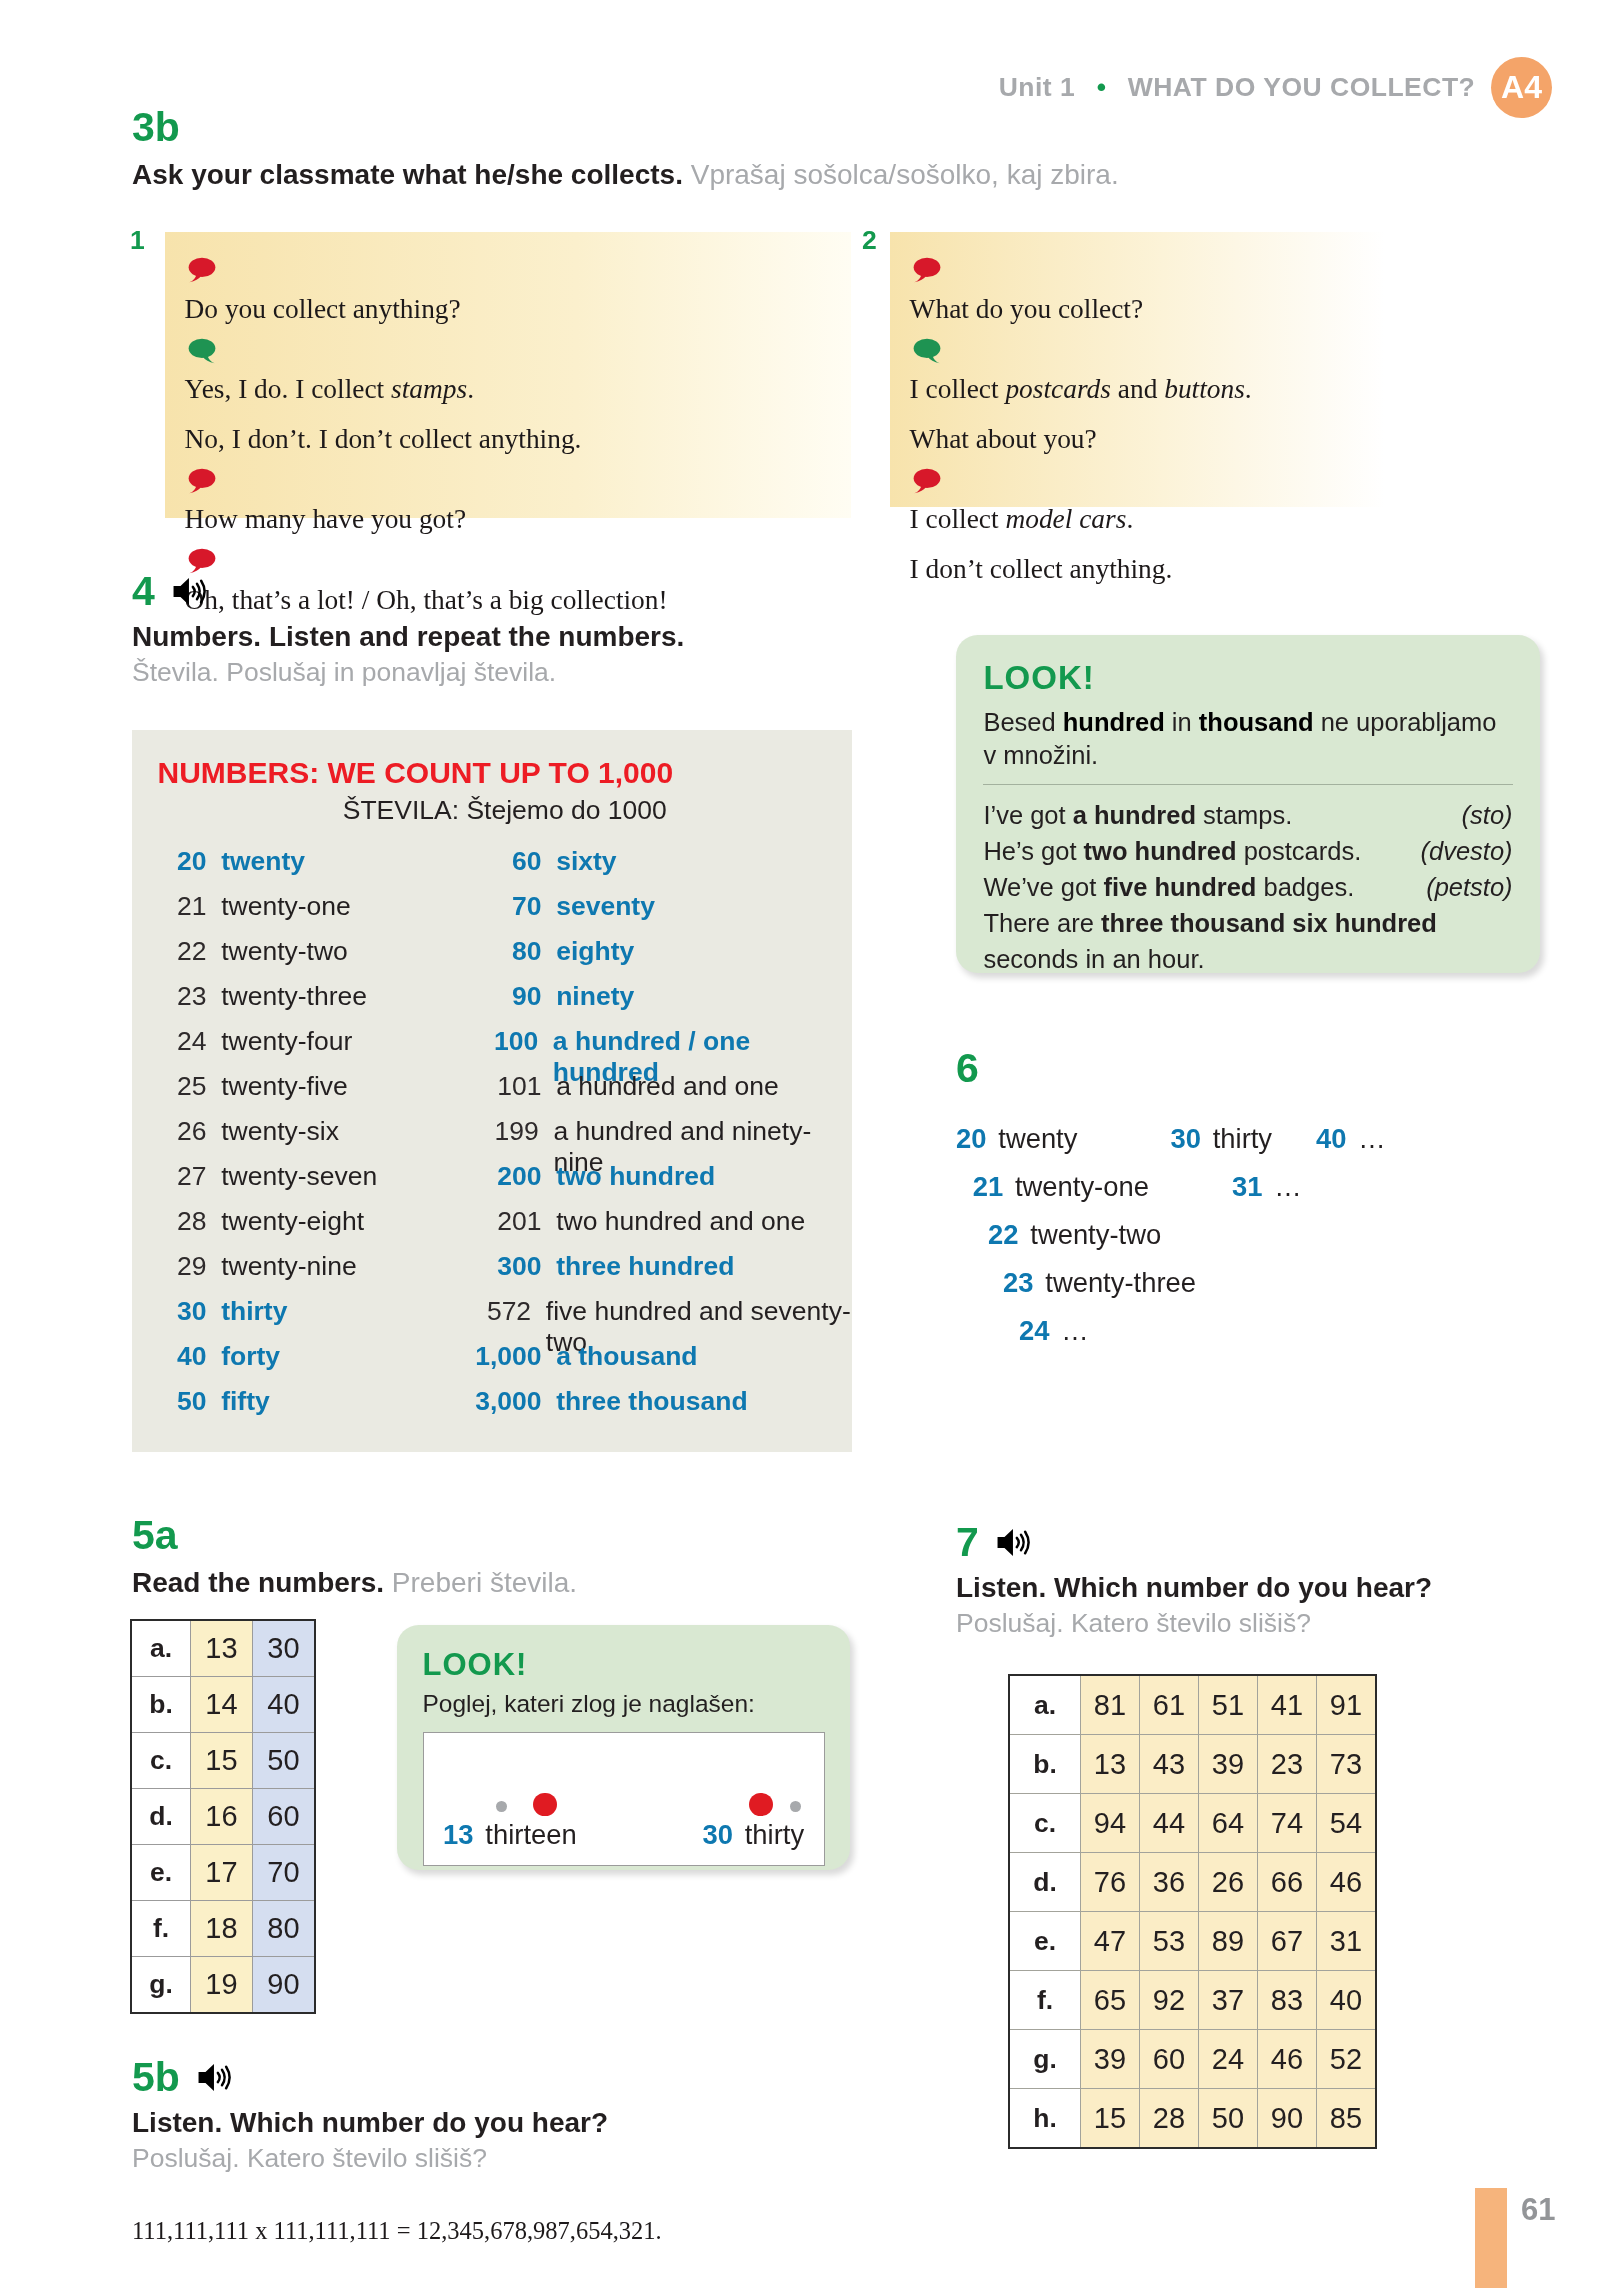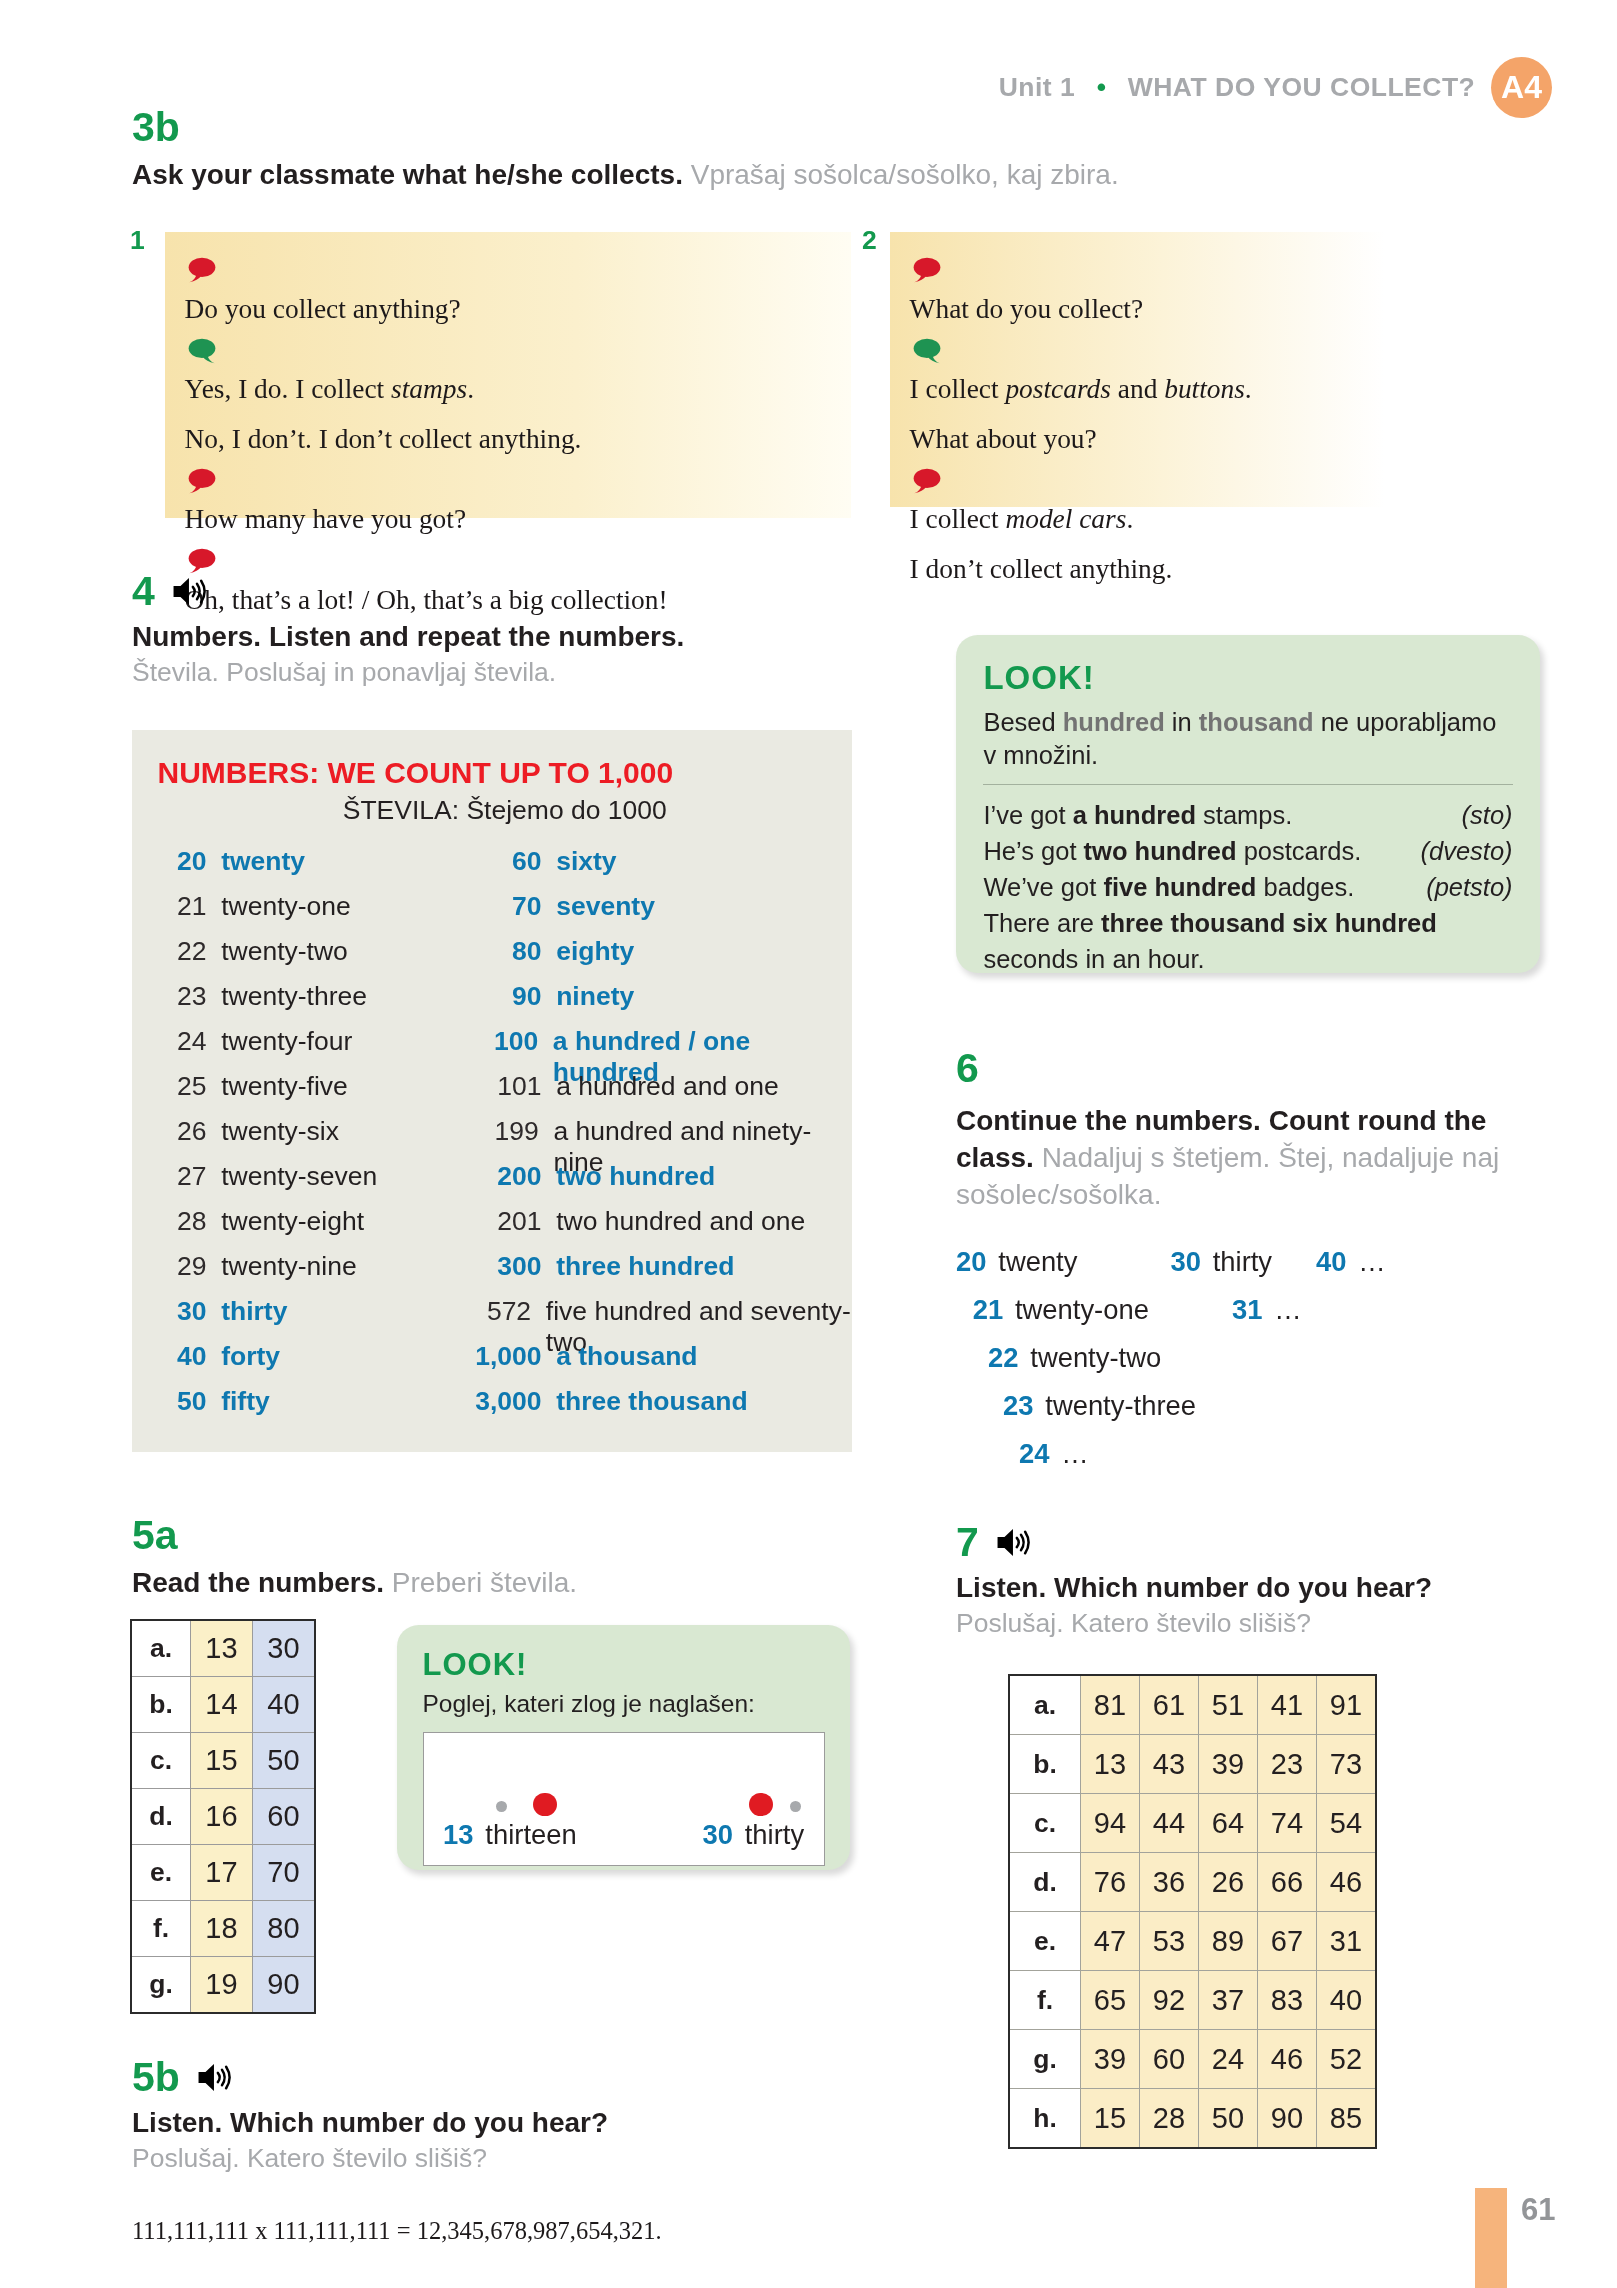--- a/index.html
+++ b/index.html
@@ -52,21 +52,21 @@
   .nrow .nn{text-align:right;margin-right:14.7px;color:#2e2a2b;}
   .np-col1 .nn{width:49px;}
   .np-col2 .nn{width:90px;}
   .nrow.hl .nn,.nrow.hl .nw{color:#0e78b0;font-weight:bold;}
 
   
   .lookbox{position:absolute;background:#d9e8d2;border-radius:21.6px;box-shadow:3.9px 4.9px 6.9px rgba(0,0,0,.15);box-sizing:border-box;}
   .look-title{color:#13994e;font-size:33px;font-weight:bold;letter-spacing:1px;}
   #look1{left:956px;top:635px;width:584px;height:338px;padding:23.5px 27.4px 0 27.4px;}
   #look1 .intro{font-size:25.5px;line-height:33px;margin-top:9.8px;}
-  .redword{color:#737373;font-weight:bold;}
+  .redword{color:#000000;font-weight:bold;}
   #look1 .divider{border:none;border-top:1px solid #a3b19e;margin:11.8px 0;}
   .lex{display:flex;font-size:25.5px;line-height:36px;}
   .lex .main{flex:1;padding-right:7.8px;}
   .lex .note{font-style:italic;white-space:nowrap;}
 
   
   #sec6{position:absolute;left:956px;top:1047px;width:600px;}
   #sec6 .s6p{margin-top:11.8px;font-size:28px;line-height:37px;font-weight:bold;}
   #stairs{margin-top:33px;font-size:27.4px;}
   .srow{height:48px;display:flex;align-items:baseline;}
@@ -353,24 +353,20 @@
           <span class="note">(petsto)</span>
         </div>
         <div class="lex">
           <span class="main"><span>There are </span><b>three thousand six hundred</b><span> seconds in an hour.</span></span>
         </div>
       </div>
   </div>
 
   <div id="sec6">
     <div class="secnum">6</div>
-    <div class="s6p">
-      <span>Continue the numbers. Count round the class.</span>
-      <span class="gray">Nadaljuj s štetjem. Štej, nadaljuje naj sošolec/sošolka.</span>
-    </div>
     <div id="stairs">
         <div class="srow">
           <span class="sitem" style="margin-left: 0px;"><span class="sn">20</span><span class="sw">twenty</span></span>
           <span class="sitem" style="margin-left: 93px;"><span class="sn">30</span><span class="sw">thirty</span></span>
           <span class="sitem" style="margin-left: 44px;"><span class="sn">40</span><span class="sw">…</span></span>
         </div>
         <div class="srow">
           <span class="sitem" style="margin-left: 16.7px;"><span class="sn">21</span><span class="sw">twenty-one</span></span>
           <span class="sitem" style="margin-left: 83px;"><span class="sn">31</span><span class="sw">…</span></span>
         </div>

